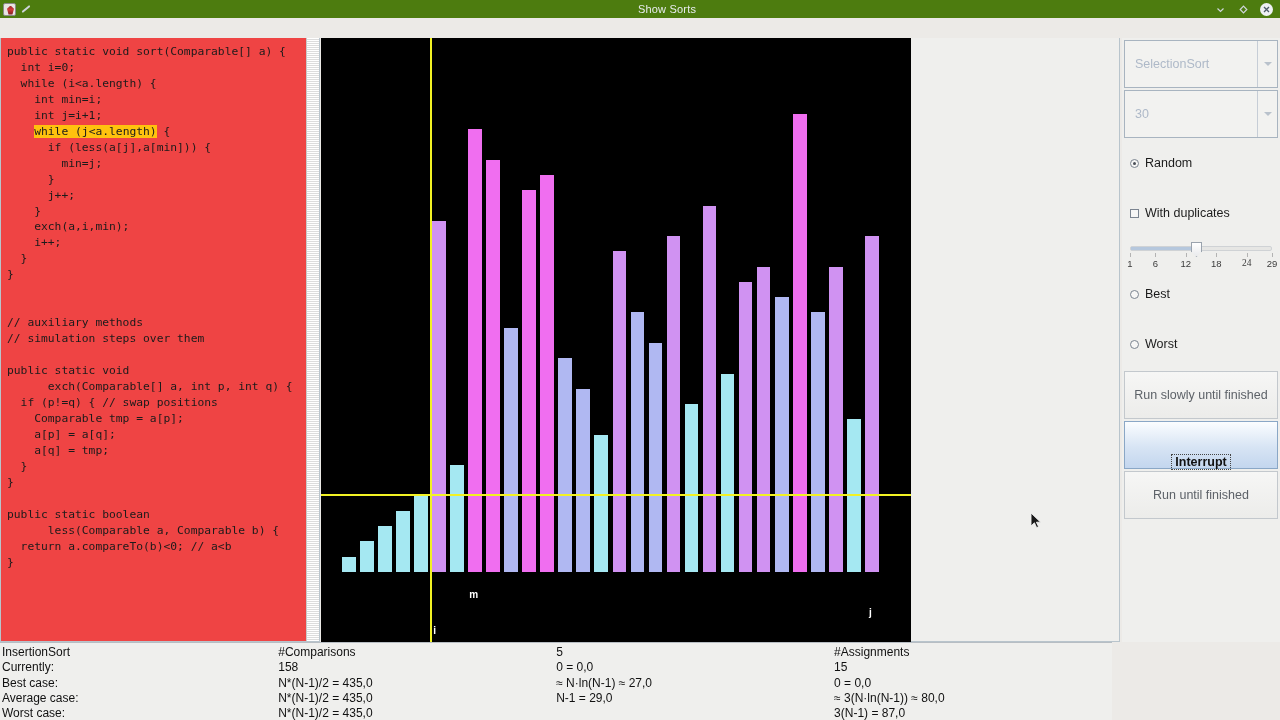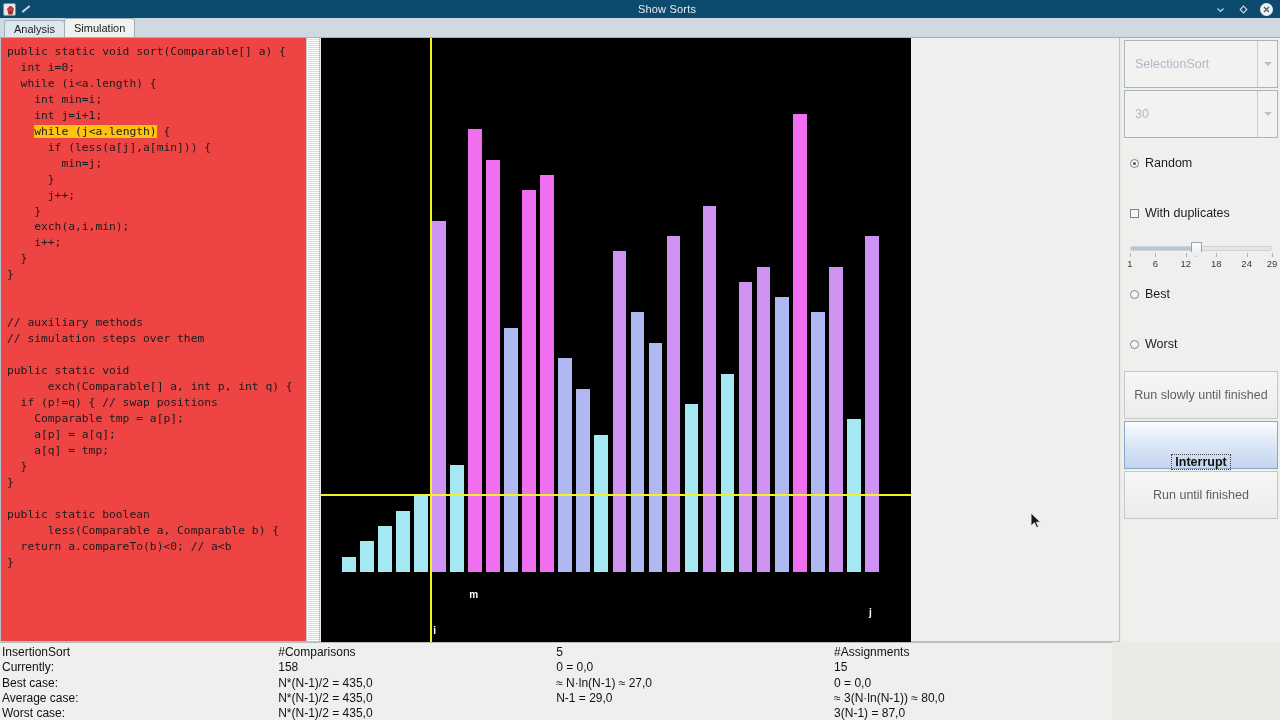--- a/index.html
+++ b/index.html
@@ -8,21 +8,21 @@
     font-family: "Liberation Sans", sans-serif;
     font-size: 12px;
     background:#eceae7;
     color:#222;
   }
   #app { position:relative; width:1280px; height:720px; }
 
   
   .titlebar {
     position:absolute; left:0; top:0; width:1280px; height:18px;
-    background:#0c4a6e;
+    background:#4d7c0f;
     display:flex; align-items:center;
   }
   .tb-left { display:flex; align-items:center; gap:4px; padding-left:3px; width:120px; }
   .tb-appicon {
     width:13px; height:13px; border-radius:2px;
     background:#e8e6e2; border:1px solid #8a8a8a;
     position:relative; overflow:hidden;
   }
   .tb-appicon:before{
     content:""; position:absolute; left:3px; top:2px; width:7px; height:9px;
@@ -190,24 +190,20 @@
           </svg>
       </div>
       <div class="tb-btn tb-close">
         <svg width="13" height="13" viewBox="0 0 13 13">
             <path d="M4 4 L9 9 M9 4 L4 9" fill="none" stroke="#4d5b66" stroke-width="1.3"></path>
           </svg>
       </div>
     </div>
   </div>
 
-  <div class="tabstrip">
-    <div class="tab">Analysis</div>
-    <div class="tab active">Simulation</div>
-  </div>
 
   <div class="code-pane">
     <div class="code" id="code-block"><div>public static void sort(Comparable[] a) {</div><div>  int i=0;</div><div>  while (i&lt;a.length) {</div><div>    int min=i;</div><div>    int j=i+1;</div><div>    <span class="hl">while (j&lt;a.length)</span> {</div><div>      if (less(a[j],a[min])) {</div><div>        min=j;</div><div>      }</div><div>      j++;</div><div>    }</div><div>    exch(a,i,min);</div><div>    i++;</div><div>  }</div><div>}</div><div>&nbsp;</div><div>&nbsp;</div><div>// auxiliary methods</div><div>// simulation steps over them</div><div>&nbsp;</div><div>public static void</div><div>      exch(Comparable[] a, int p, int q) {</div><div>  if (p!=q) { // swap positions</div><div>    Comparable tmp = a[p];</div><div>    a[p] = a[q];</div><div>    a[q] = tmp;</div><div>  }</div><div>}</div><div>&nbsp;</div><div>public static boolean</div><div>      less(Comparable a, Comparable b) {</div><div>  return a.compareTo(b)&lt;0; // a&lt;b</div><div>}</div></div>
     <div class="code-scroll"></div>
   </div>
 
   <div class="viz-outer">
     <div class="bars" id="bars-layer">
         <div class="bar" style="left: 21px; width: 13.7053px; height: 15.2667px; background: rgb(165, 232, 242);"></div>
         <div class="bar" style="left: 39.0333px; width: 13.7053px; height: 30.5333px; background: rgb(165, 232, 242);"></div>
@@ -283,21 +279,21 @@
       <div class="ticks" id="slider-ticks">
           <i style="left: 0%;"></i>
           <span style="left: 0%;">1</span>
           <i style="left: 17.8571%;"></i>
           <span style="left: 17.8571%;">6</span>
           <i style="left: 39.2857%;"></i>
           <span style="left: 39.2857%;">12</span>
           <i style="left: 60.7143%;"></i>
           <span style="left: 60.7143%;">18</span>
           <i style="left: 82.1429%;"></i>
-          <span style="left: 82.1429%;">24</span>
+          <span style="left: 82.1429%; font-family: Liberation Serif, serif;">24</span>
           <i style="left: 100%;"></i>
           <span style="left: 100%;">29</span>
         </div>
     </div>
 
     <div class="opt">
       <span class="radio"></span>
       <span>Best</span>
     </div>
 

